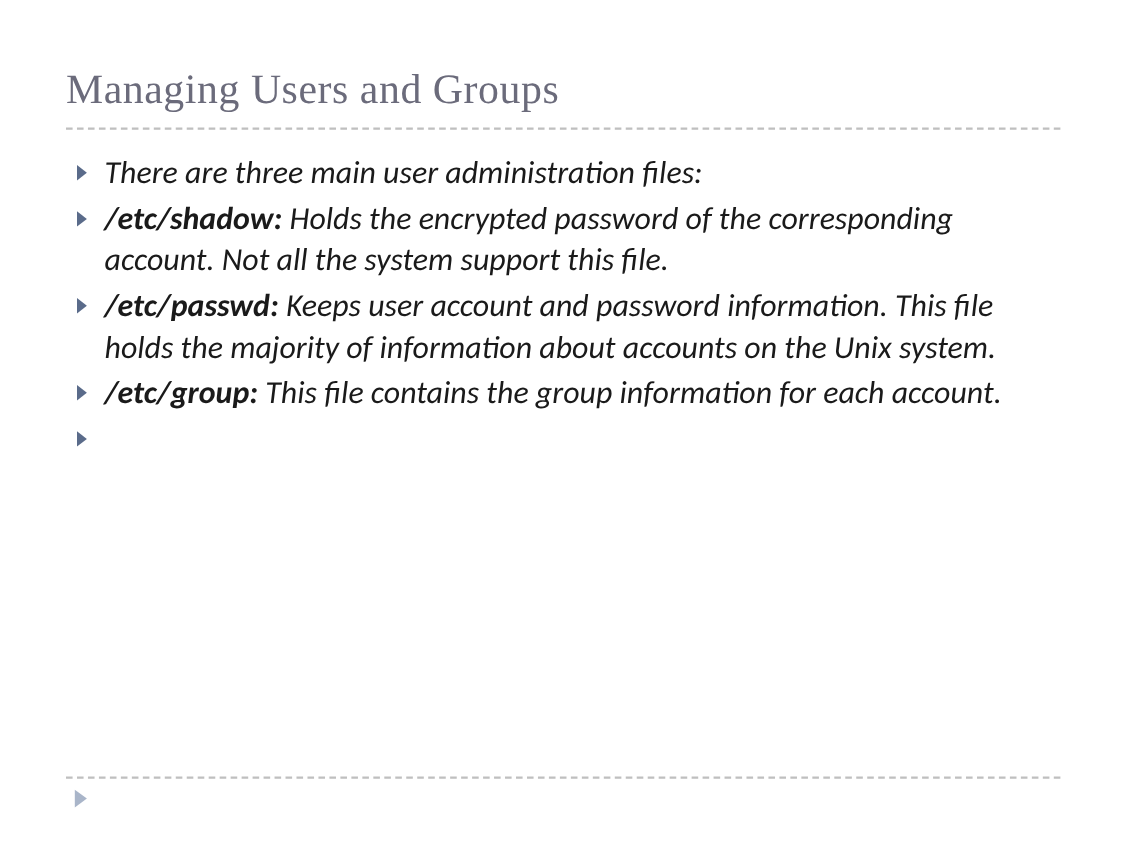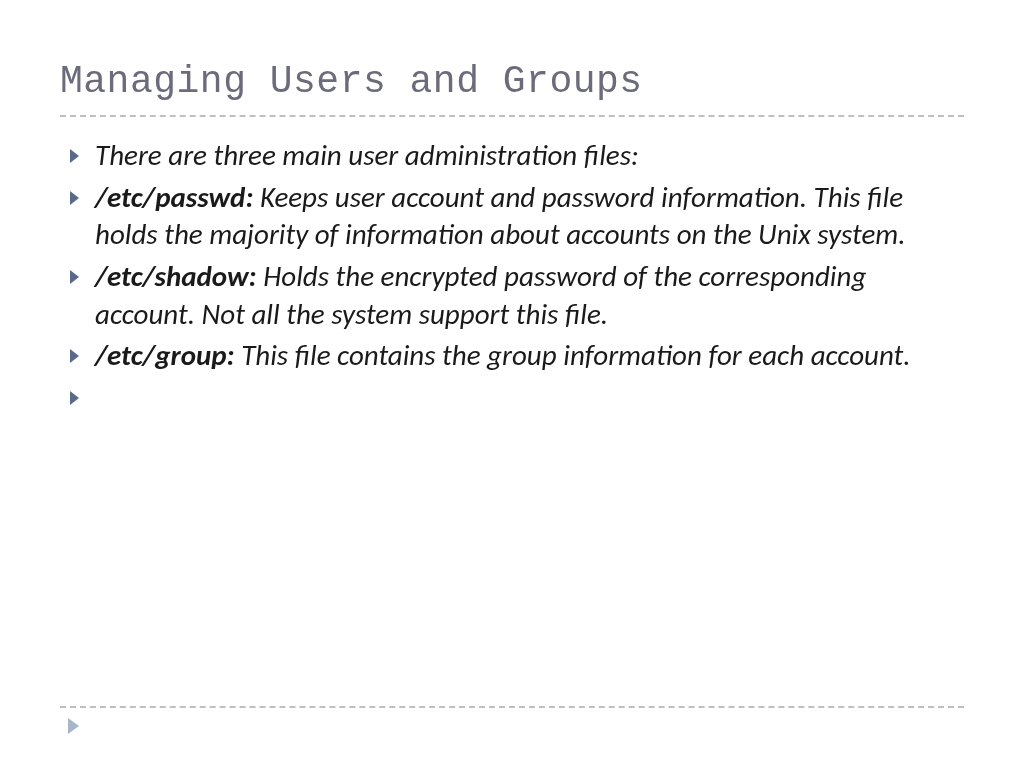--- a/index.html
+++ b/index.html
@@ -9,21 +9,21 @@
     }
     body {
       width: 1024px;
       height: 768px;
       background: #ffffff;
       font-family: "Gill Sans", "Gill Sans MT", Calibri, sans-serif;
       padding: 60px 60px 40px 60px;
       position: relative;
     }
     .title {
-      font-family: Liberation Mono, monospace;
+      font-family: Liberation Serif, serif;
       font-size: 38px;
       color: #6b6b7b;
       font-weight: normal;
       margin-bottom: 12px;
       letter-spacing: 0.5px;
     }
     .title-divider {
       border: none;
       border-top: 2px dashed #bfbfbf;
       margin-bottom: 20px;
@@ -86,28 +86,28 @@
   <div class="bullet-item">
     <div class="bullet-marker"></div>
     <div class="bullet-text">
       <span class="bold"></span><span>There are three main user administration files:</span>
     </div>
   </div>
 
   <div class="bullet-item">
     <div class="bullet-marker"></div>
     <div class="bullet-text">
-      <span class="bold">/etc/passwd: </span><span>Keeps user account and password information. This file holds the majority of information about accounts on the Unix system.</span>
+      <span class="bold">/etc/shadow: </span><span>Holds the encrypted password of the corresponding account. Not all the system support this file.</span>
     </div>
   </div>
 
   <div class="bullet-item">
     <div class="bullet-marker"></div>
     <div class="bullet-text">
-      <span class="bold">/etc/shadow: </span><span>Holds the encrypted password of the corresponding account. Not all the system support this file.</span>
+      <span class="bold">/etc/passwd: </span><span>Keeps user account and password information. This file holds the majority of information about accounts on the Unix system.</span>
     </div>
   </div>
 
   <div class="bullet-item">
     <div class="bullet-marker"></div>
     <div class="bullet-text">
       <span class="bold">/etc/group: </span><span>This file contains the group information for each account.</span>
     </div>
   </div>
 

